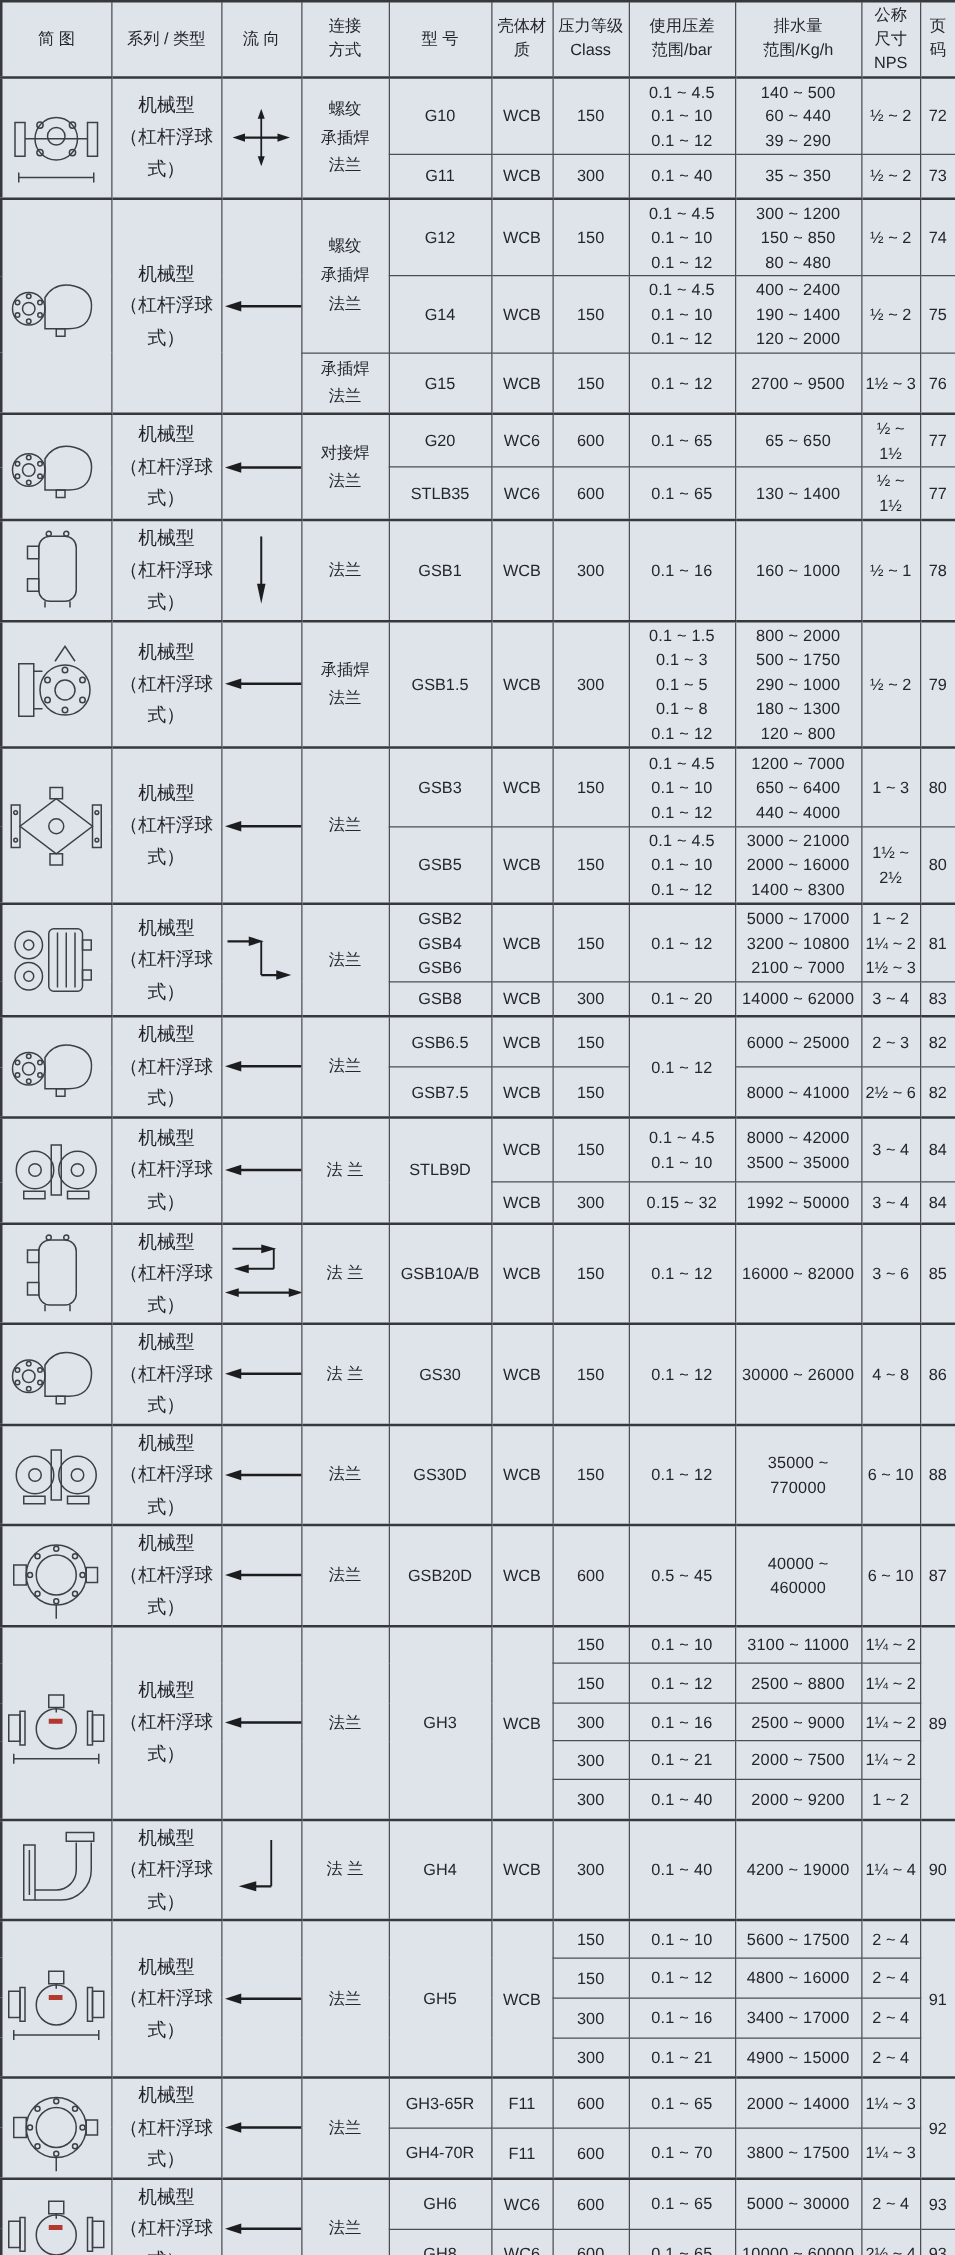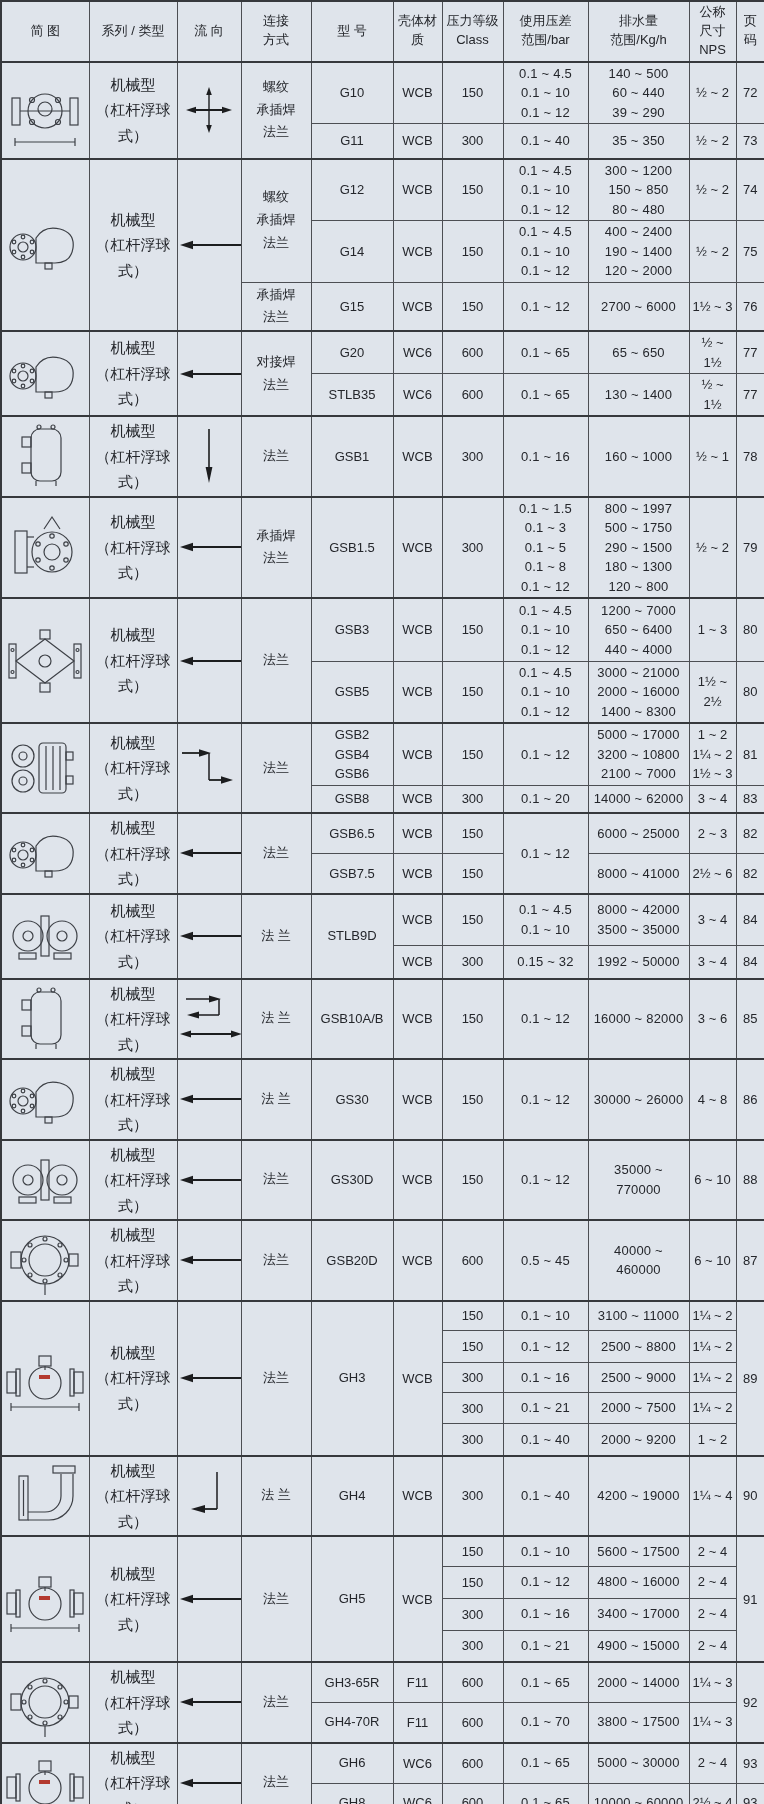--- a/index.html
+++ b/index.html
@@ -242,21 +242,21 @@
         </td>
   <td class="model-cell">
           <div>G15</div>
         </td>
   <td>WCB</td>
   <td>150</td>
   <td class="dp-cell">
           <div>0.1 ~ 12</div>
         </td>
   <td class="cap-cell">
-          <div>2700 ~ 6000</div>
+          <div>2700 ~ 9500</div>
         </td>
   <td class="nps-cell">
           <div>1½ ~ 3</div>
         </td>
   <td>76</td>
 </tr>
 
 <tr class="sec" style="height:37px">
   <td class="sketch-cell" rowspan="2"><span><svg width="76" height="62" viewBox="0 0 76 62">
               <g stroke="#3d4046" stroke-width="1.2" fill="none">
@@ -397,23 +397,23 @@
   <td>WCB</td>
   <td>300</td>
   <td class="dp-cell">
           <div>0.1 ~ 1.5</div>
           <div>0.1 ~ 3</div>
           <div>0.1 ~ 5</div>
           <div>0.1 ~ 8</div>
           <div>0.1 ~ 12</div>
         </td>
   <td class="cap-cell">
-          <div>800 ~ 1997</div>
+          <div>800 ~ 2000</div>
           <div>500 ~ 1750</div>
-          <div>290 ~ 1500</div>
+          <div>290 ~ 1000</div>
           <div>180 ~ 1300</div>
           <div>120 ~ 800</div>
         </td>
   <td class="nps-cell">
           <div>½ ~ 2</div>
         </td>
   <td>79</td>
 </tr>
 
 <tr class="sec" style="height:63px">

